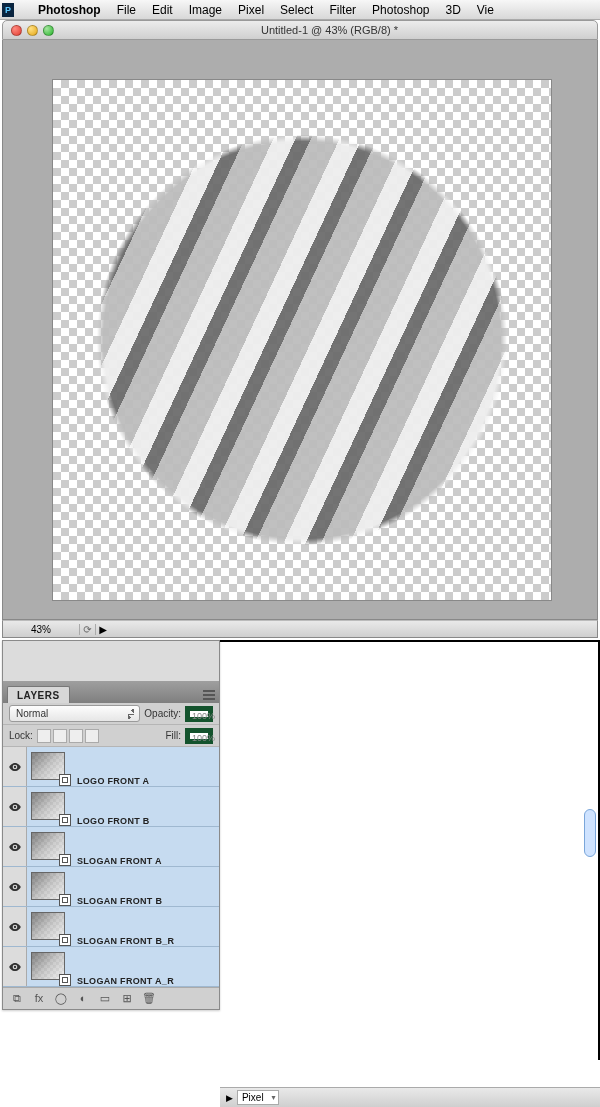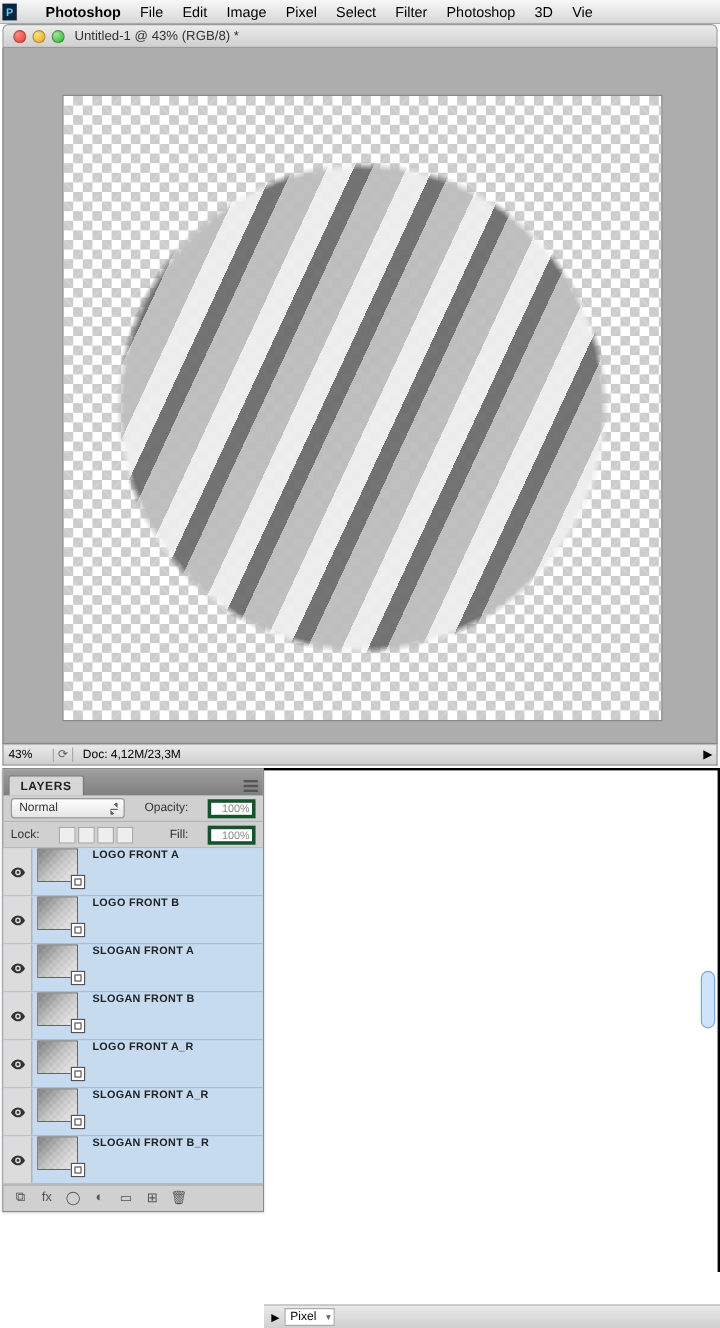--- a/index.html
+++ b/index.html
@@ -13,21 +13,21 @@
 .menubar .item.bold { font-weight: bold; }
 
 
 .docwin { position: absolute; top: 20px; left: 2px; width: 596px; }
 .titlebar { height: 20px; background: linear-gradient(#ececec,#cfcfcf); border: 1px solid #999; border-radius: 5px 5px 0 0; display: flex; align-items: center; font-size: 11px; }
 .traffic { display: flex; gap: 5px; padding: 0 8px; }
 .tl { width: 11px; height: 11px; border-radius: 50%; border: 1px solid rgba(0,0,0,.25); }
 .tl.r { background: radial-gradient(circle at 30% 30%, #ff8a80, #e33e32); }
 .tl.y { background: radial-gradient(circle at 30% 30%, #ffe082, #e6a817); }
 .tl.g { background: radial-gradient(circle at 30% 30%, #a5e59f, #28b62c); }
-.titlebar .title { flex: 1; text-align: left; color: #333; }
+.titlebar .title { flex: 1; text-align: center; color: #333; }
 
 .canvas-area { height: 580px; background: #adadad; border: 1px solid #888; border-top: none; position: relative; overflow: hidden; }
 .artboard { position: absolute; left: 50px; top: 40px; width: 498px; height: 520px; background: #fff; box-shadow: 0 0 0 1px #888; }
 .checker { width: 100%; height: 100%;
   background-image:
     linear-gradient(45deg,#ccc 25%,transparent 25%),
     linear-gradient(-45deg,#ccc 25%,transparent 25%),
     linear-gradient(45deg,transparent 75%,#ccc 75%),
     linear-gradient(-45deg,transparent 75%,#ccc 75%);
   background-size: 16px 16px;
@@ -36,48 +36,48 @@
 }
 .logo-placeholder { width: 92%; height: 92%; background:
   repeating-linear-gradient(135deg,#6d6d6d 0 14px,#bdbdbd 14px 40px,#eee 40px 60px);
   mask: radial-gradient(circle at 50% 50%, #000 60%, transparent 62%);
   -webkit-mask: radial-gradient(circle at 50% 50%, #000 60%, transparent 62%);
   transform: rotate(-20deg);
   opacity:.95;
 }
 
 .statusbar { height: 18px; background: linear-gradient(#e9e9e9,#cfcfcf); border: 1px solid #888; border-top: 1px solid #bbb; display: flex; align-items: center; font-size: 10px; }
-.statusbar .zoom { width: 42px; text-align: left; border-right: 1px solid #aaa; padding: 0 4px; }
+.statusbar .zoom { width: 77px; text-align: center; border-right: 1px solid #aaa; padding: 0 4px; }
 .statusbar .chev { width: 16px; border-right: 1px solid #aaa; text-align: center; color:#666; }
 .statusbar .docinfo { padding: 0 8px; flex:1; }
 .statusbar .tri { width: 14px; text-align: center; }
 
 
 .right-blank { position: absolute; right: 0; top: 640px; width: 380px; height: 420px; background: #fff; border: 2px solid #000; border-left: none; border-bottom: none; }
 .right-blank::after{content:"";position:absolute;right:2px;top:40%;width:10px;height:46px;background:#cfe3ff;border:1px solid #7aa6da;border-radius:6px;}
 
 
 .panel { position: absolute; left: 2px; top: 640px; width: 218px; background: #dcdcdc; border: 1px solid #8a8a8a; box-shadow: 0 1px 2px rgba(0,0,0,.2); }
-.panel-tabs { height: 22px; background: linear-gradient(#9f9f9f,#7f7f7f); display: flex; align-items: flex-end; padding-left: 4px; }
+.panel-tabs { height: 22px; background: linear-gradient(#9f9f9f,#7f7f7f); display: flex; align-items: flex-end; padding-left: 4px; margin-top: 40px; }
 .panel-tab { background: #d7d7d7; font-size: 10px; font-weight: bold; letter-spacing: .5px; color: #222; padding: 3px 9px 2px; border: 1px solid #777; border-bottom: none; border-radius: 2px 2px 0 0; }
 .panel-menu { margin-left: auto; width: 20px; height: 16px; display:flex;flex-direction:column;justify-content:center;gap:2px;padding:0 4px;}
 .panel-menu span{height:2px;background:#555;}
 
-.panel-row { display: flex; align-items: center; height: 22px; padding: 0 6px; font-size: 10px; color: #333; background: #d0d0d0; border-bottom: 1px solid #b5b5b5; gap:16px;}
+.panel-row { display: flex; align-items: center; height: 22px; padding: 0 6px; font-size: 10px; color: #333; background: #d0d0d0; border-bottom: 1px solid #b5b5b5; gap:4px;}
 .select { flex:1; height: 17px; background: linear-gradient(#fdfdfd,#e6e6e6); border: 1px solid #9a9a9a; border-radius: 3px; font-size: 10px; padding: 0 16px 0 6px; display:flex;align-items:center;position:relative;}
 .select::after{content:"";position:absolute;right:4px;top:3px;width:8px;height:10px;background:
   linear-gradient(#666,#666) center/6px 1px no-repeat,
   conic-gradient(from 45deg at 50% 30%, #666 0 90deg, transparent 0) top/6px 4px no-repeat,
   conic-gradient(from -135deg at 50% 70%, #666 0 90deg, transparent 0) bottom/6px 4px no-repeat;}
-.pct { width: 40px; height: 16px; background: #fff; border: 3px solid #14532d; font-size: 9px; text-align: right; padding: 0 2px; color:#888;}
+.pct { width: 28px; height: 16px; background: #fff; border: 5px solid #14532d; font-size: 9px; text-align: right; padding: 0 2px; color:#888;}
 .lock-icons { display:flex; gap:2px; }
 .lock-icons .lbtn { width:14px;height:14px;border:1px solid #aaa;background:#eee;}
 
 .layer-list { background: #c6dbf0; }
-.layer { display:flex; align-items:flex-start; height:40px; border-bottom:1px solid #9fb8d0; }
+.layer { display:flex; align-items:flex-end; height:40px; border-bottom:1px solid #9fb8d0; }
 .eye { width:24px; height:100%; display:flex;align-items:center;justify-content:center; background:#dcdcdc; border-right:1px solid #aaa;}
 .eye svg{width:14px;height:14px;}
 .thumb-wrap { width:40px;height:34px;margin:0 4px;position:relative;}
 .thumb { width:34px;height:28px;border:1px solid #666;background:
   linear-gradient(45deg,#ccc 25%,transparent 25%),
   linear-gradient(-45deg,#ccc 25%,transparent 25%),
   linear-gradient(45deg,transparent 75%,#ccc 75%),
   linear-gradient(-45deg,transparent 75%,#ccc 75%);
   background-size:6px 6px;background-color:#fff;
   background-position: 0 0, 0 3px, 3px -3px, -3px 0;
@@ -126,21 +126,20 @@
   <div class="canvas-area">
     <div class="artboard">
       <div class="checker">
         <div class="logo-placeholder"></div>
       </div>
     </div>
   </div>
   <div class="statusbar">
     <div class="zoom">43%</div>
     <div class="chev">⟳</div>
-    <div class="docinfo">Doc: 4,12M/23,3M</div>
     <div class="tri">▶</div>
   </div>
 </div>
 
 <div class="right-blank"></div>
 
 <div class="panel">
   <div class="panel-tabs">
     <div class="panel-tab">LAYERS</div>
     <div class="panel-menu">
@@ -228,49 +227,35 @@
           <svg viewBox="0 0 24 24">
             <path fill="#333" d="M12 5c-5 0-9 4.5-10 7 1 2.5 5 7 10 7s9-4.5 10-7c-1-2.5-5-7-10-7zm0 11a4 4 0 110-8 4 4 0 010 8zm0-6a2 2 0 100 4 2 2 0 000-4z"></path>
           </svg>
         </div>
         <div class="thumb-wrap">
           <div class="thumb">
             <div class="tcontent"></div>
           </div>
           <div class="smart"></div>
         </div>
-        <div class="layer-name">LOGO FRONT A_R</div>
+        <div class="layer-name">SLOGAN FRONT B_R</div>
       </div>
       <div class="layer sel">
         <div class="eye">
           <svg viewBox="0 0 24 24">
             <path fill="#333" d="M12 5c-5 0-9 4.5-10 7 1 2.5 5 7 10 7s9-4.5 10-7c-1-2.5-5-7-10-7zm0 11a4 4 0 110-8 4 4 0 010 8zm0-6a2 2 0 100 4 2 2 0 000-4z"></path>
           </svg>
         </div>
         <div class="thumb-wrap">
           <div class="thumb">
             <div class="tcontent"></div>
           </div>
           <div class="smart"></div>
         </div>
         <div class="layer-name">SLOGAN FRONT A_R</div>
-      </div>
-      <div class="layer sel">
-        <div class="eye">
-          <svg viewBox="0 0 24 24">
-            <path fill="#333" d="M12 5c-5 0-9 4.5-10 7 1 2.5 5 7 10 7s9-4.5 10-7c-1-2.5-5-7-10-7zm0 11a4 4 0 110-8 4 4 0 010 8zm0-6a2 2 0 100 4 2 2 0 000-4z"></path>
-          </svg>
-        </div>
-        <div class="thumb-wrap">
-          <div class="thumb">
-            <div class="tcontent"></div>
-          </div>
-          <div class="smart"></div>
-        </div>
-        <div class="layer-name">SLOGAN FRONT B_R</div>
       </div>
     </div>
 
   <div class="panel-footer">
     <div class="fbtn">⧉</div>
     <div class="fbtn">fx</div>
     <div class="fbtn">◯</div>
     <div class="fbtn">◐</div>
     <div class="fbtn">▭</div>
     <div class="fbtn">⊞</div>

